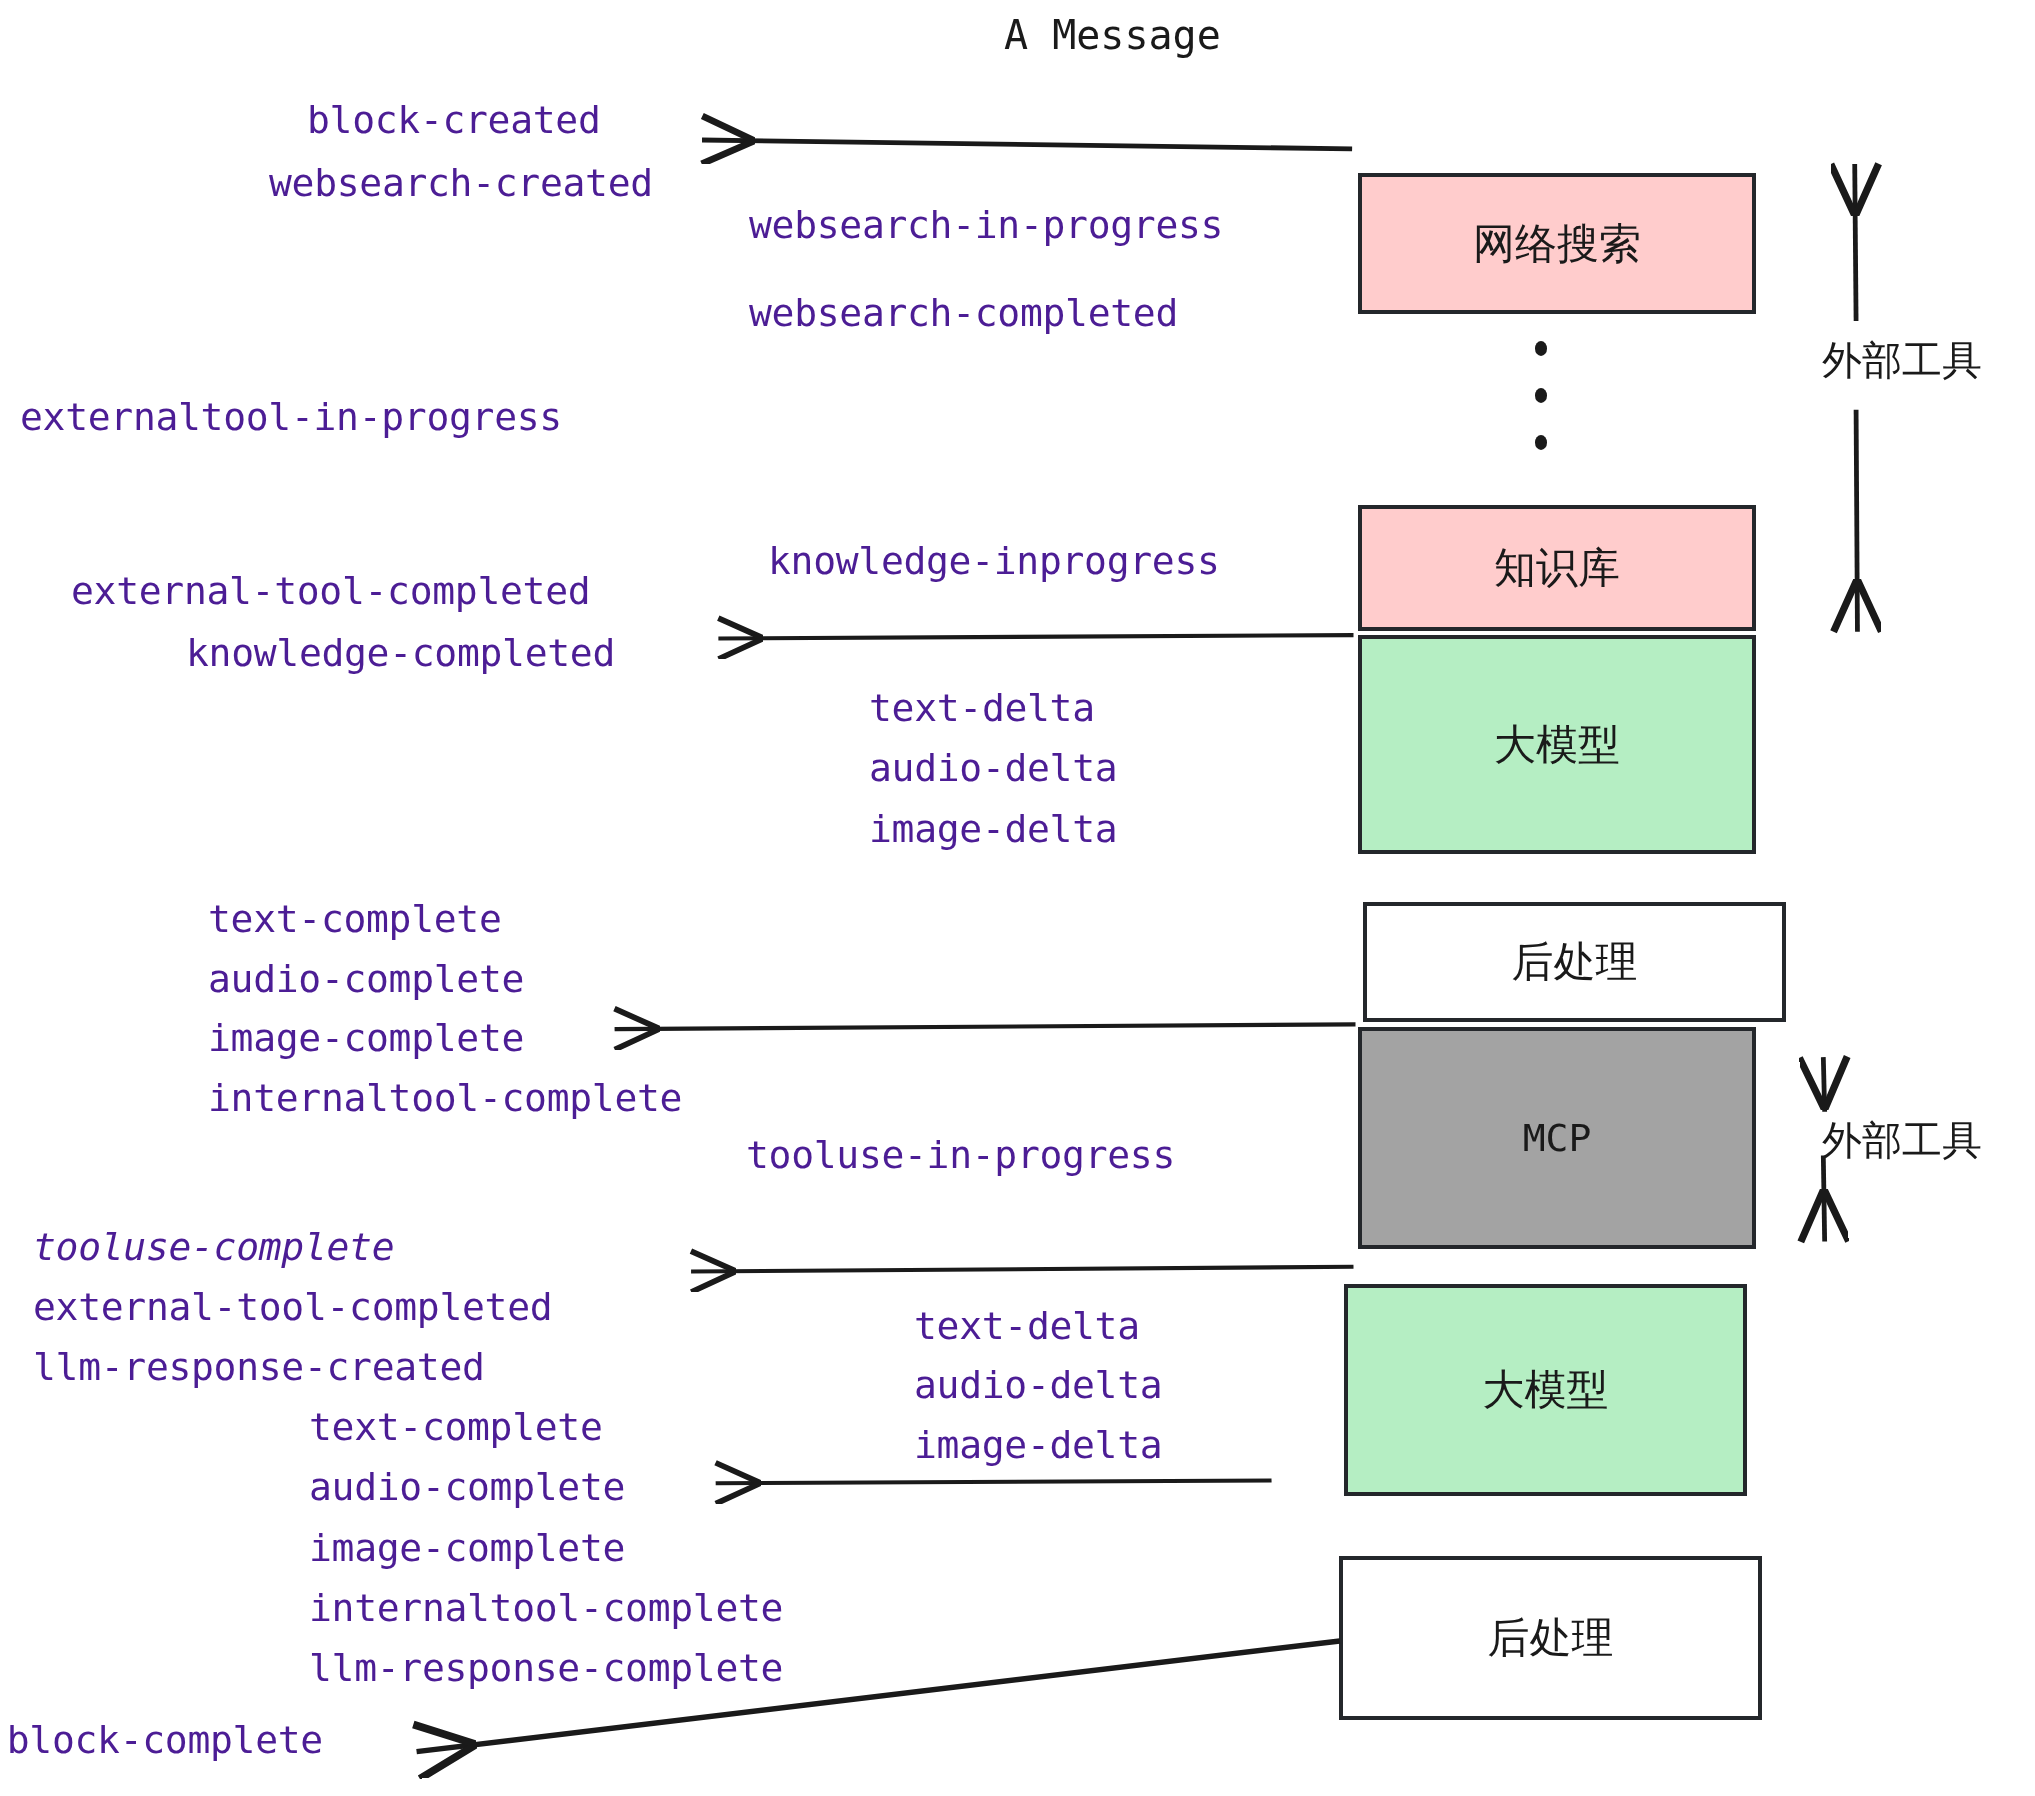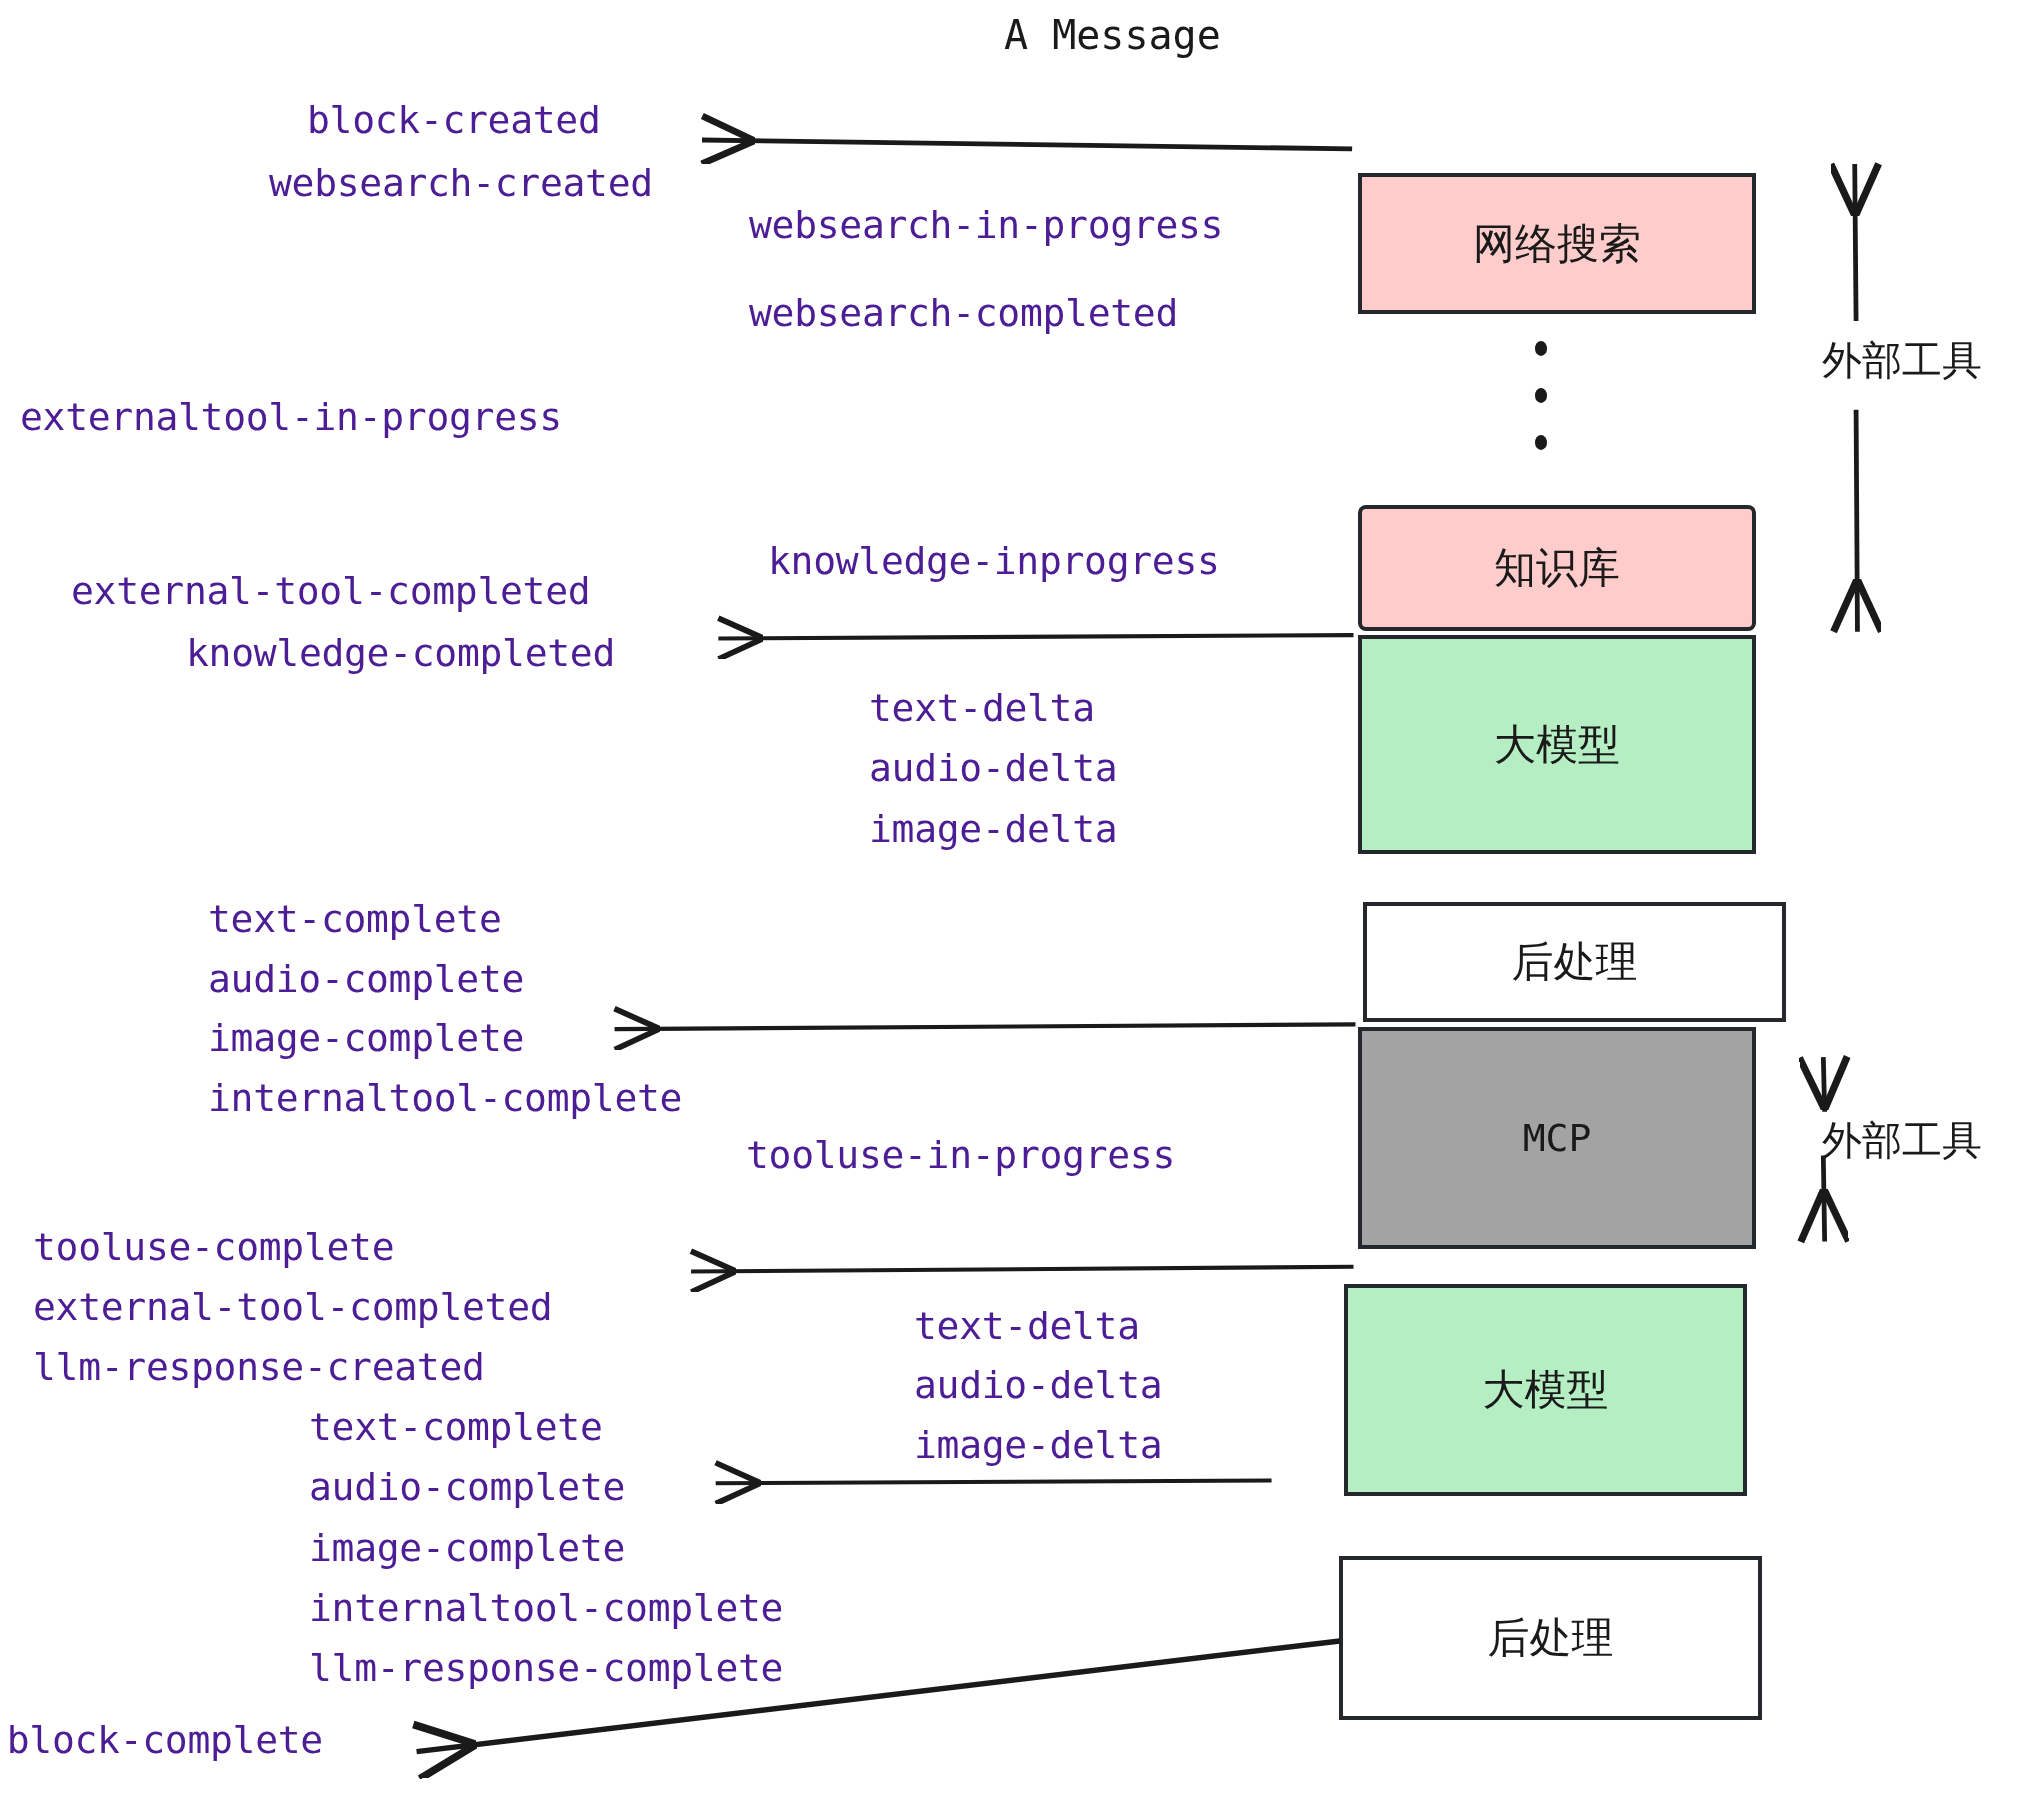--- a/index.html
+++ b/index.html
@@ -101,21 +101,21 @@
   <div class="lbl" style="left:869px; top:689px;">text-delta</div>
   <div class="lbl" style="left:869px; top:749px;">audio-delta</div>
   <div class="lbl" style="left:869px; top:810px;">image-delta</div>
 
   <div class="lbl" style="left:208px; top:900px;">text-complete</div>
   <div class="lbl" style="left:208px; top:960px;">audio-complete</div>
   <div class="lbl" style="left:208px; top:1019px;">image-complete</div>
   <div class="lbl" style="left:208px; top:1079px;">internaltool-complete</div>
   <div class="lbl" style="left:746px; top:1136px;">tooluse-in-progress</div>
 
-  <div class="lbl" style="left:33px; top:1228px;">tooluse-complete</div>
+  <div class="lbl" style="left:33px; top:1228px;font-style:italic;">tooluse-complete</div>
   <div class="lbl" style="left:33px; top:1288px;">external-tool-completed</div>
   <div class="lbl" style="left:33px; top:1348px;">llm-response-created</div>
 
   <div class="lbl" style="left:914px; top:1307px;">text-delta</div>
   <div class="lbl" style="left:914px; top:1366px;">audio-delta</div>
   <div class="lbl" style="left:914px; top:1426px;">image-delta</div>
 
   <div class="lbl" style="left:309px; top:1408px;">text-complete</div>
   <div class="lbl" style="left:309px; top:1468px;">audio-complete</div>
   <div class="lbl" style="left:309px; top:1529px;">image-complete</div>
@@ -127,21 +127,21 @@
   <div class="box" style="left:1358px; top:173px; width:398px; height:141px; background:#FFCCCC;align-items:center;">
     <span class="box-txt">网络搜索</span>
   </div>
 
   <div class="dots" style="left:1533px; top:341px; width:16.4px; height:109px;">
     <i></i>
     <i></i>
     <i></i>
   </div>
 
-  <div class="box" style="left:1358px; top:505px; width:398px; height:126px; background:#FFCCCC;border-radius:8px;">
+  <div class="box" style="left:1358px; top:505px; width:398px; height:126px; background:#FFCCCC;">
     <span class="box-txt">知识库</span>
   </div>
 
   <div class="box" style="left:1358px; top:635px; width:398px; height:219px; background:#B5EEC3;">
     <span class="box-txt">大模型</span>
   </div>
 
   <div class="box" style="left:1363px; top:902px; width:423px; height:120px; background:#FFFFFF;">
     <span class="box-txt">后处理</span>
   </div>

